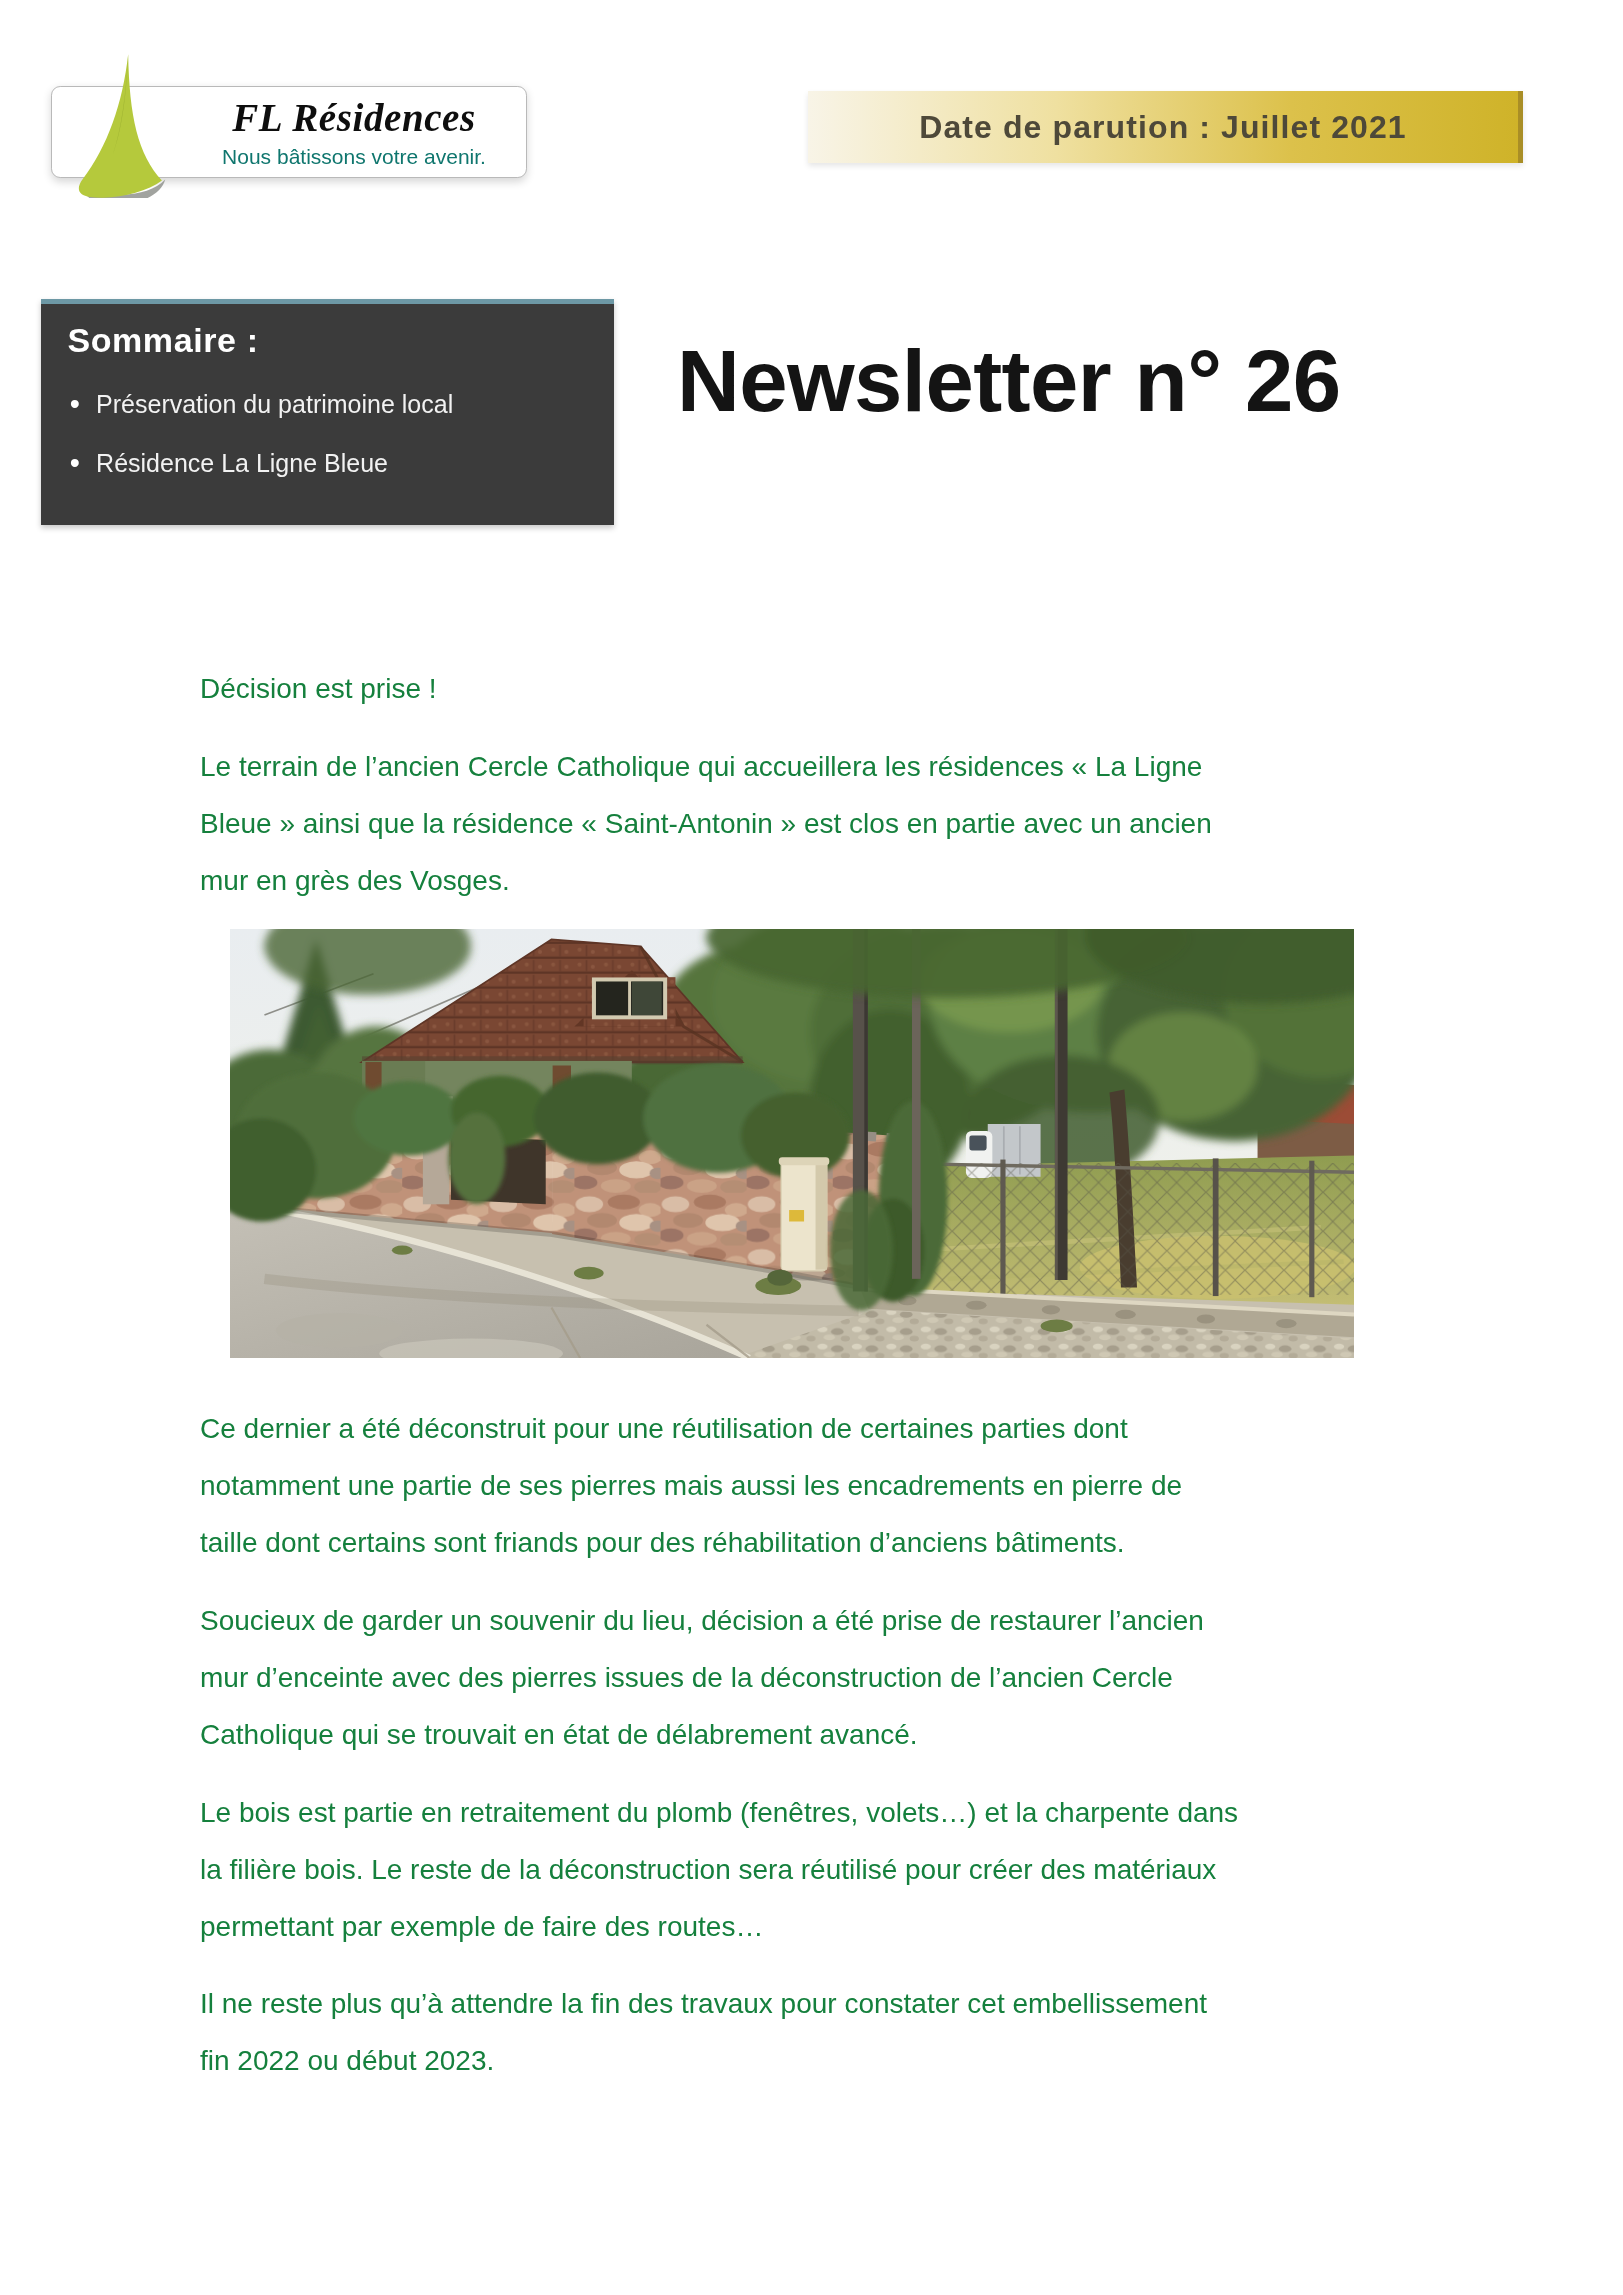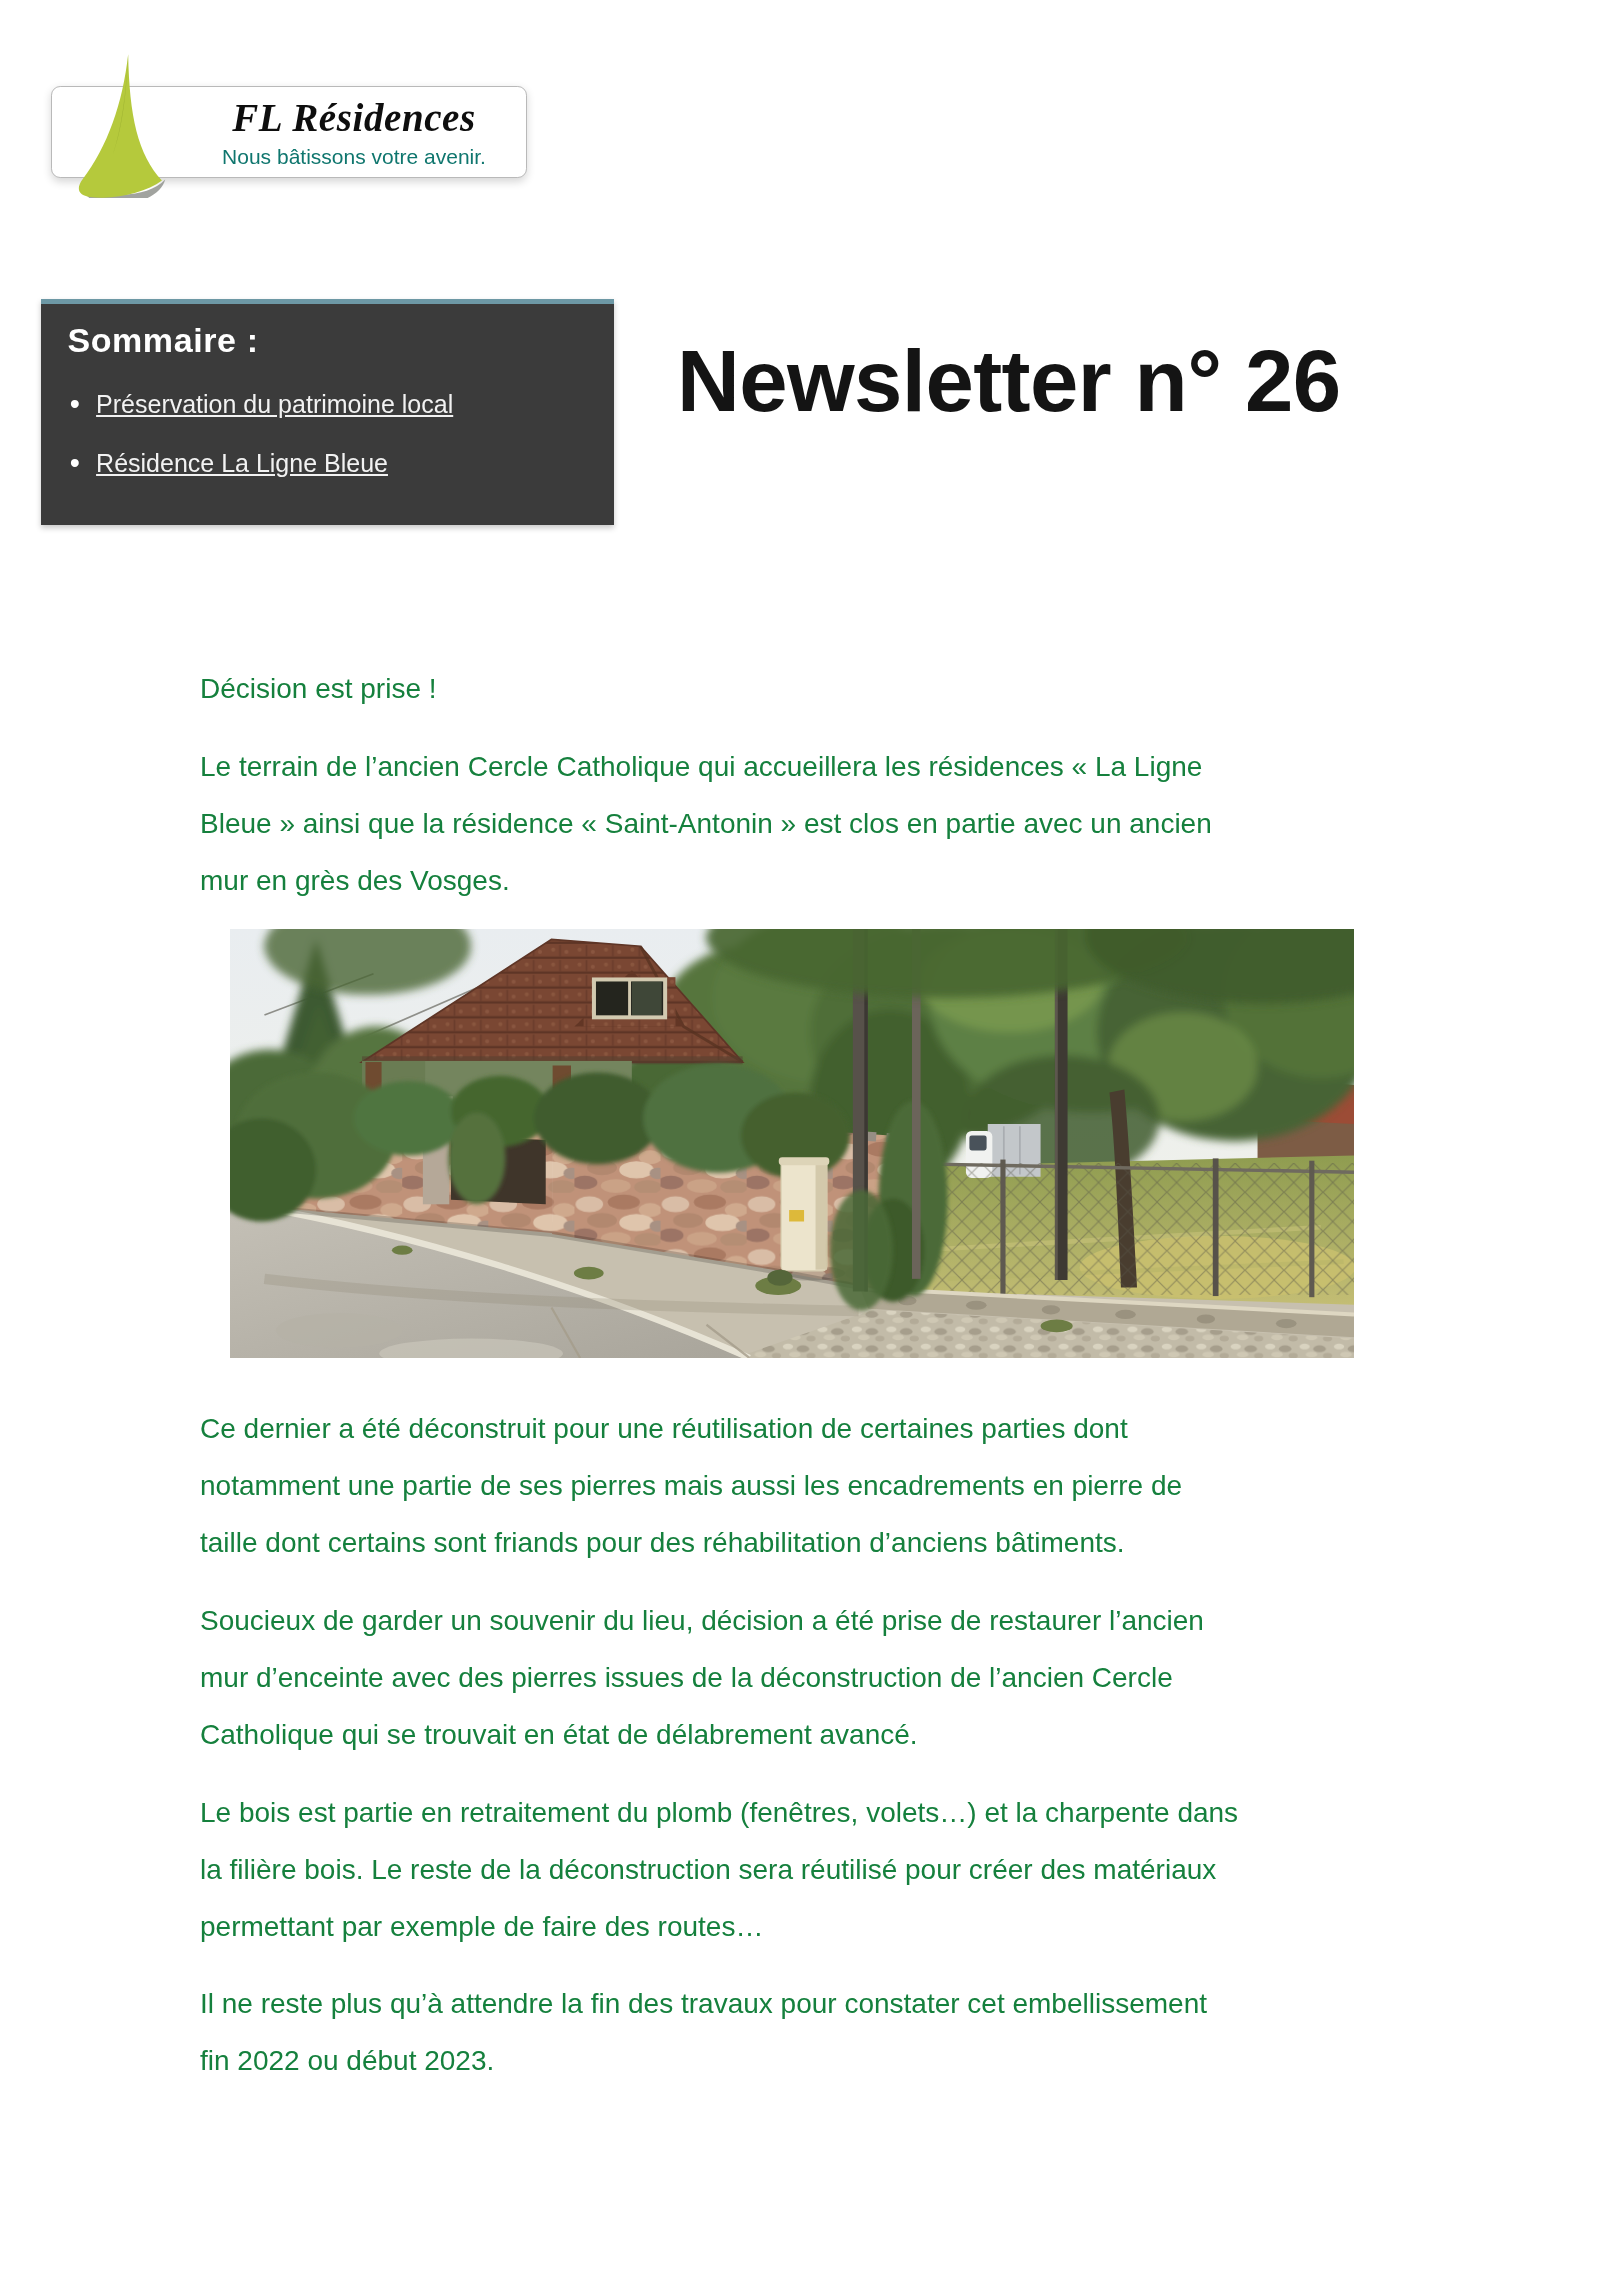--- a/index.html
+++ b/index.html
@@ -56,21 +56,21 @@
     background:#3b3b3b;
     border-top:5.7px solid #6d98a5;
     box-sizing:border-box;
     padding:17px 20.7px 0 26.4px;
     box-shadow:0 2.9px 5.7px rgba(0,0,0,0.22);
   }
   .sommaire h2 { margin:0; font-size:34px; color:#ffffff; font-weight:bold; letter-spacing:0.6px; }
   .sommaire ul { list-style:none; margin:30px 0 0 2.3px; padding:0; }
   .sommaire li {
     position:relative; padding-left:26.4px;
-    font-size:25px; color:#f2f2f2; margin-bottom:30px; white-space:nowrap;text-decoration:underline;
+    font-size:25px; color:#f2f2f2; margin-bottom:30px; white-space:nowrap;
   }
   .sommaire li::before {
     content:"•"; position:absolute; left:0; top:-1.7px;
     color:#ffffff; font-size:29px;
   }
 
   
   .masthead {
     position:absolute; left:677px; top:331px; margin:0;
     font-size:87px; font-weight:bold; color:#141414; letter-spacing:-0.6px;
@@ -101,20 +101,23 @@
       <path d="M20,120 C40,137 80,135 96,118 C92,134 66,144 40,141 C27,139 19,130 20,120 Z" fill="#90938e" opacity="0.85"></path>
       <path d="M62,3 C57,48 43,88 20,118 C14,126 16,133 27,134 C51,137 78,130 93,119 C71,95 63,60 62,3 Z" fill="#b5c93c"></path>
       <path d="M62,3 C60,40 56,70 48,95 C56,72 60,45 62,3 Z" fill="#8ea32c" opacity="0.6"></path>
     </svg>
     <div class="logo-text">
       <div class="brand">FL Résidences</div>
       <div class="tagline">Nous bâtissons votre avenir.</div>
     </div>
   </div>
 
+  <div class="date-banner">
+    <span>Date de parution : Juillet 2021</span>
+  </div>
 
   <aside class="sommaire">
     <h2>Sommaire :</h2>
     <ul>
       <li>Préservation du patrimoine local</li>
       <li>Résidence La Ligne Bleue</li>
     </ul>
   </aside>
 
   <h1 class="masthead">Newsletter n° 26</h1>

